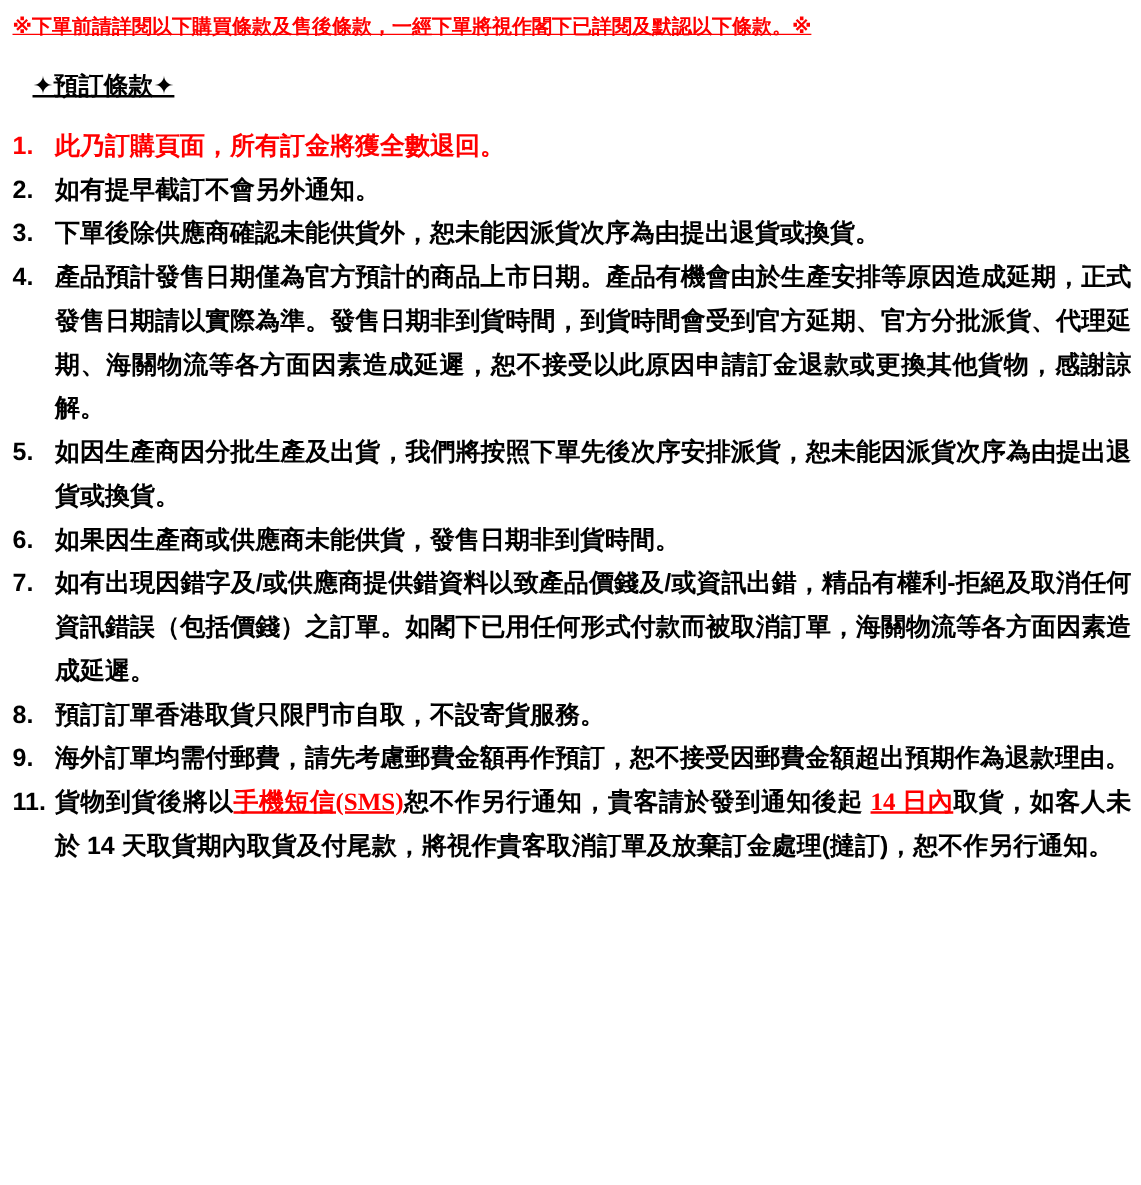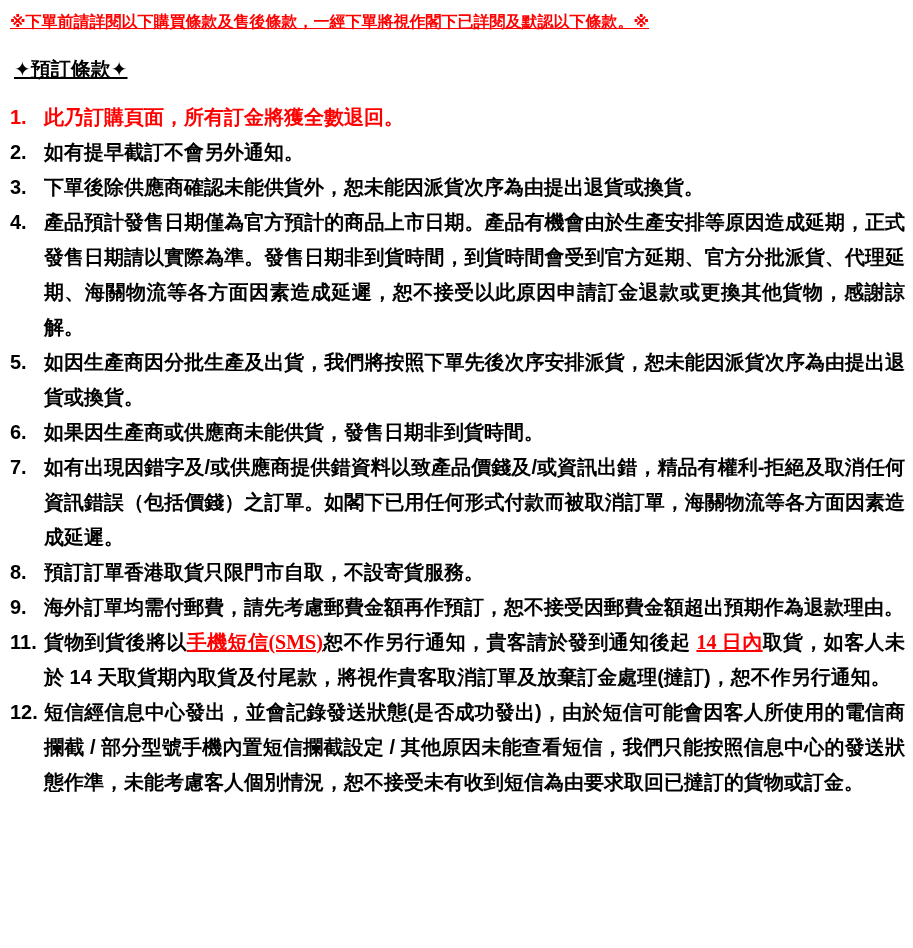--- a/index.html
+++ b/index.html
@@ -19,21 +19,21 @@
     text-decoration: underline;
     font-size: 16px;
     line-height: 1.5;
     margin: 0 0 20px 0;
   }
   .section-title {
     color: #000;
     text-decoration: underline;
     font-size: 20px;
     line-height: 1.5;
-    margin: 0 0 16px 4px;
+    margin: 0 0 16px 16px;
   }
 
   .terms { font-size: 20px; }
   .term {
     display: flex;
     align-items: flex-start;
     line-height: 35px;
   }
   .term .num {
     flex: 0 0 34px;
@@ -113,20 +113,16 @@
       <span class="num">9.</span>
       <div class="body">海外訂單均需付郵費，請先考慮郵費金額再作預訂，恕不接受因郵費金額超出預期作為退款理由。</div>
     </div>
 
 
     <div class="term">
       <span class="num">11.</span>
       <div class="body"><span>貨物到貨後將以</span><span class="em-red">手機短信(SMS)</span><span>恕不作另行通知，貴客請於發到通知後起 </span><span class="em-red">14 日內</span><span>取貨，如客人未於 14 天取貨期內取貨及付尾款，將視作貴客取消訂單及放棄訂金處理(撻訂)，恕不作另行通知。</span></div>
     </div>
 
-    <div class="term">
-      <span class="num">12.</span>
-      <div class="body">短信經信息中心發出，並會記錄發送狀態(是否成功發出)，由於短信可能會因客人所使用的電信商攔截 / 部分型號手機內置短信攔截設定 / 其他原因未能查看短信，我們只能按照信息中心的發送狀態作準，未能考慮客人個別情況，恕不接受未有收到短信為由要求取回已撻訂的貨物或訂金。</div>
-    </div>
 
 
   </div>
 </div>
 
 </body></html>

